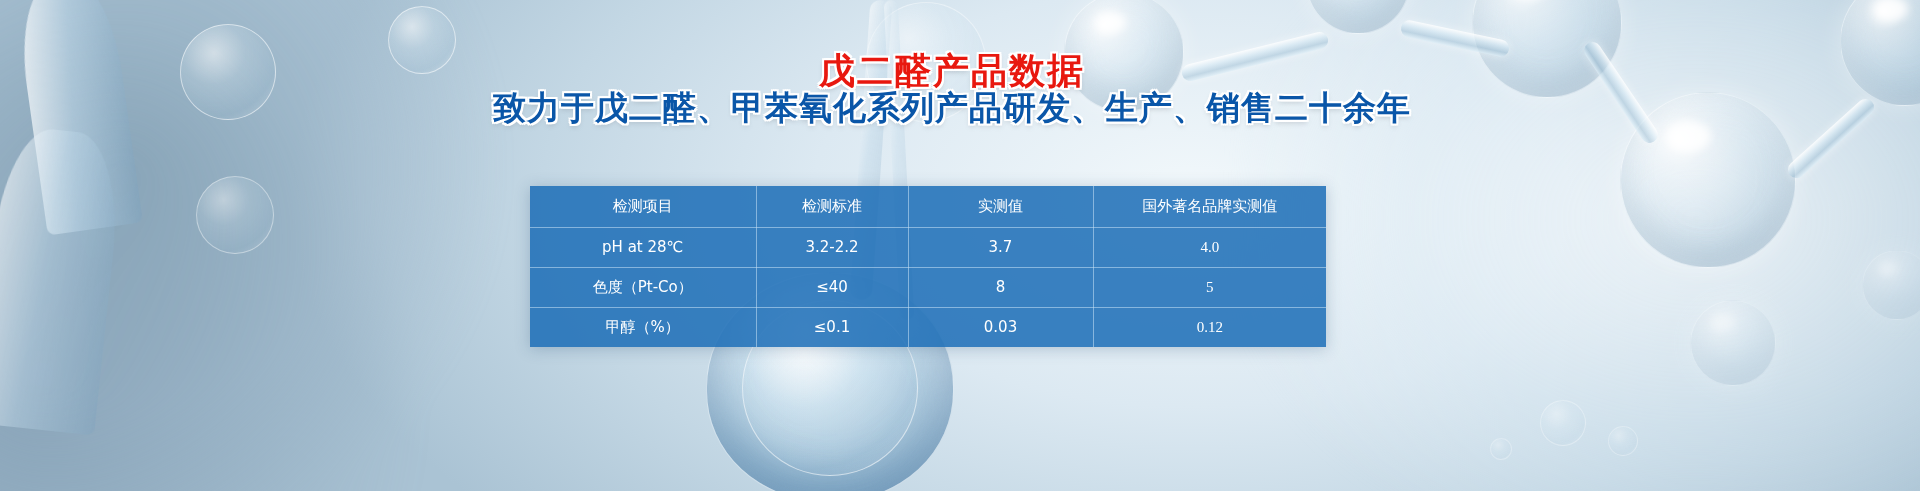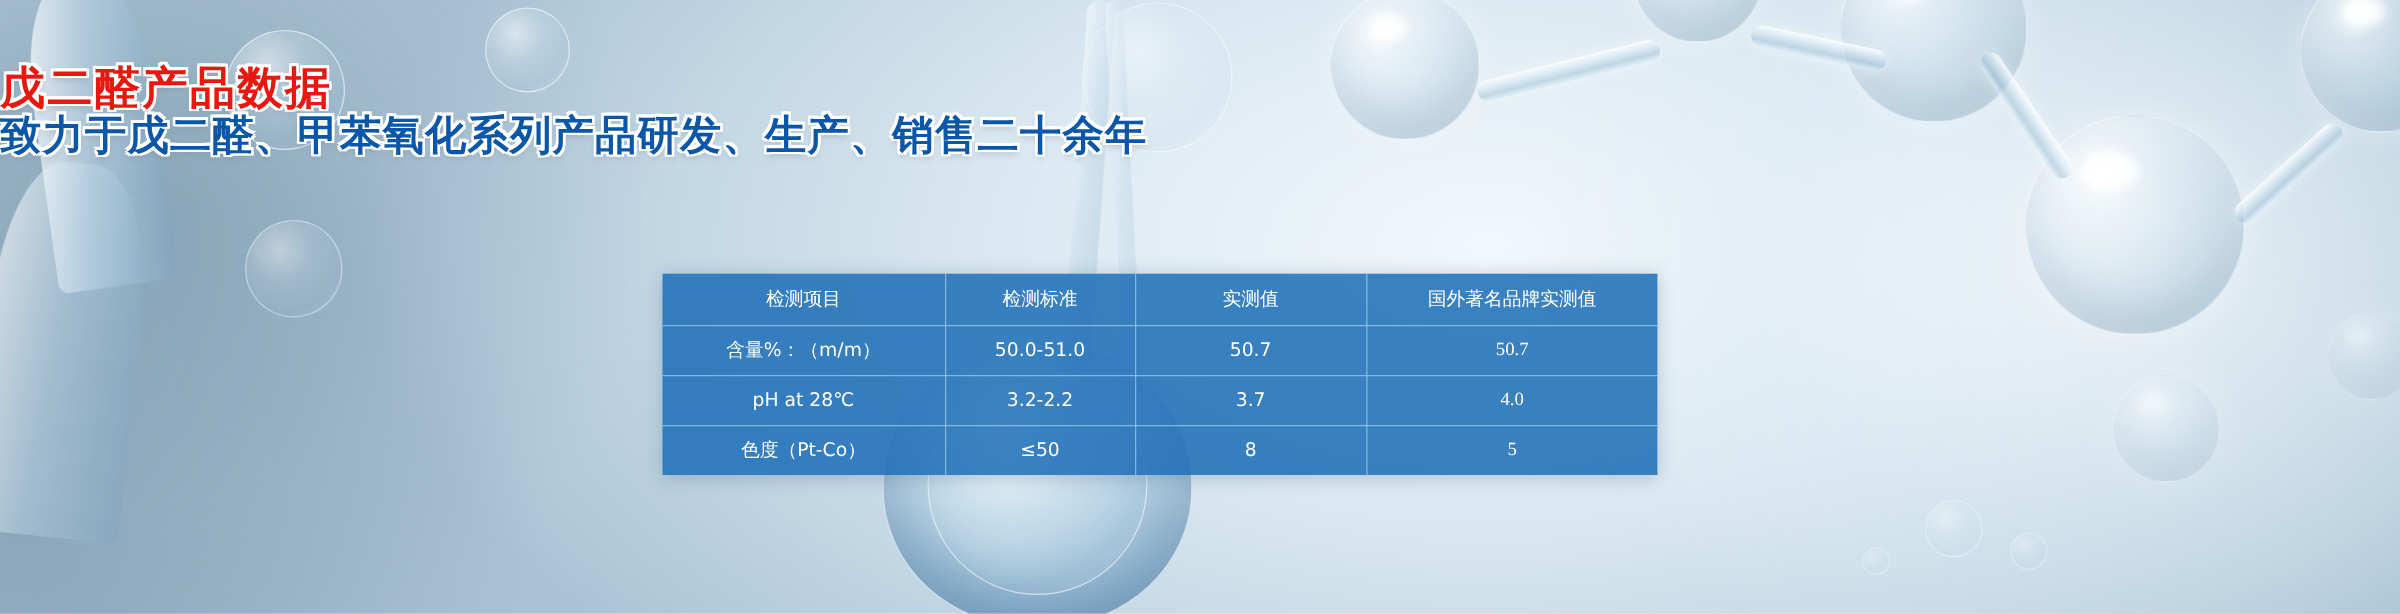--- a/index.html
+++ b/index.html
@@ -65,21 +65,21 @@
     position:absolute; border-radius:50% 50% 48% 48%;
     background:
       radial-gradient(ellipse at 40% 25%, rgba(255,255,255,.80) 0%, rgba(190,220,238,.40) 30%, rgba(110,160,195,.38) 62%, rgba(60,115,160,.42) 100%);
     box-shadow:inset 0 -20px 45px rgba(40,95,145,.45), inset 0 18px 40px rgba(255,255,255,.55);
     border:1px solid rgba(255,255,255,.50);
   }
 
   
   .head-wrap{
     position:absolute; left:0; right:16px; top:52px;
-    z-index:6;
+    text-align:center; z-index:6;
   }
   .main-title{
     font-family:"DejaVu Sans","Liberation Sans",sans-serif;
     font-size:36px; font-weight:bold; letter-spacing:2px;
     color:#e8180f;
     text-shadow:
       -2px -2px 0 #fff, 2px -2px 0 #fff, -2px 2px 0 #fff, 2px 2px 0 #fff,
       0 -2px 0 #fff, 0 2px 0 #fff, -2px 0 0 #fff, 2px 0 0 #fff,
       0 3px 5px rgba(120,130,140,.45);
     line-height:1.05;
@@ -97,21 +97,20 @@
 
   
   .spec-table-wrap{
     position:absolute; left:530px; top:186px;
     width:796px; z-index:5;
   }
   table.spec{
     width:100%; border-collapse:collapse;
     background:rgba(28,109,183,.86);
     box-shadow:0 2px 14px rgba(30,70,110,.25);
-    margin-top:33px;
   }
   table.spec th, table.spec td{
     color:#fff; text-align:center; font-weight:normal;
     font-family:"DejaVu Sans","Liberation Sans",sans-serif;
     font-size:15px;
     border-right:1px solid rgba(200,225,245,.55);
     border-bottom:1px solid rgba(200,225,245,.55);
     padding:0;
     height:40px;
     vertical-align:middle;
@@ -178,34 +177,34 @@
       <thead>
         <tr>
           <th>检测项目</th>
           <th>检测标准</th>
           <th>实测值</th>
           <th>国外著名品牌实测值</th>
         </tr>
       </thead>
       <tbody>
         <tr>
-          <td>含量%：（m/m）</td>
-          <td>50.0-51.0</td>
-          <td>50.7</td>
-          <td>50.7</td>
-        </tr>
-        <tr>
           <td>pH at 28℃</td>
           <td>3.2-2.2</td>
           <td>3.7</td>
           <td>4.0</td>
         </tr>
         <tr>
           <td>色度（Pt-Co）</td>
-          <td>≤50</td>
+          <td>≤40</td>
           <td>8</td>
           <td>5</td>
+        </tr>
+        <tr>
+          <td>甲醇（%）</td>
+          <td>≤0.1</td>
+          <td>0.03</td>
+          <td>0.12</td>
         </tr>
       </tbody>
     </table>
   </div>
 
 </div>
 
 </body></html>

